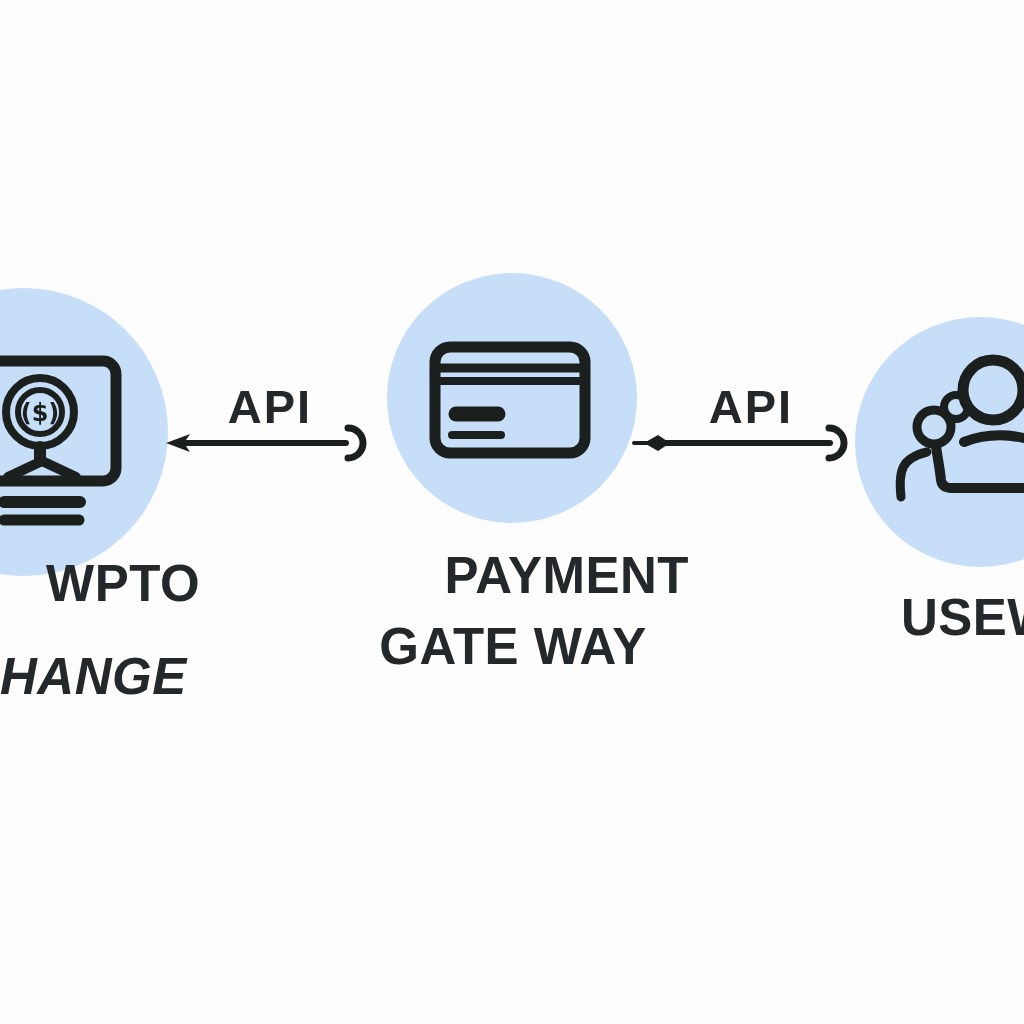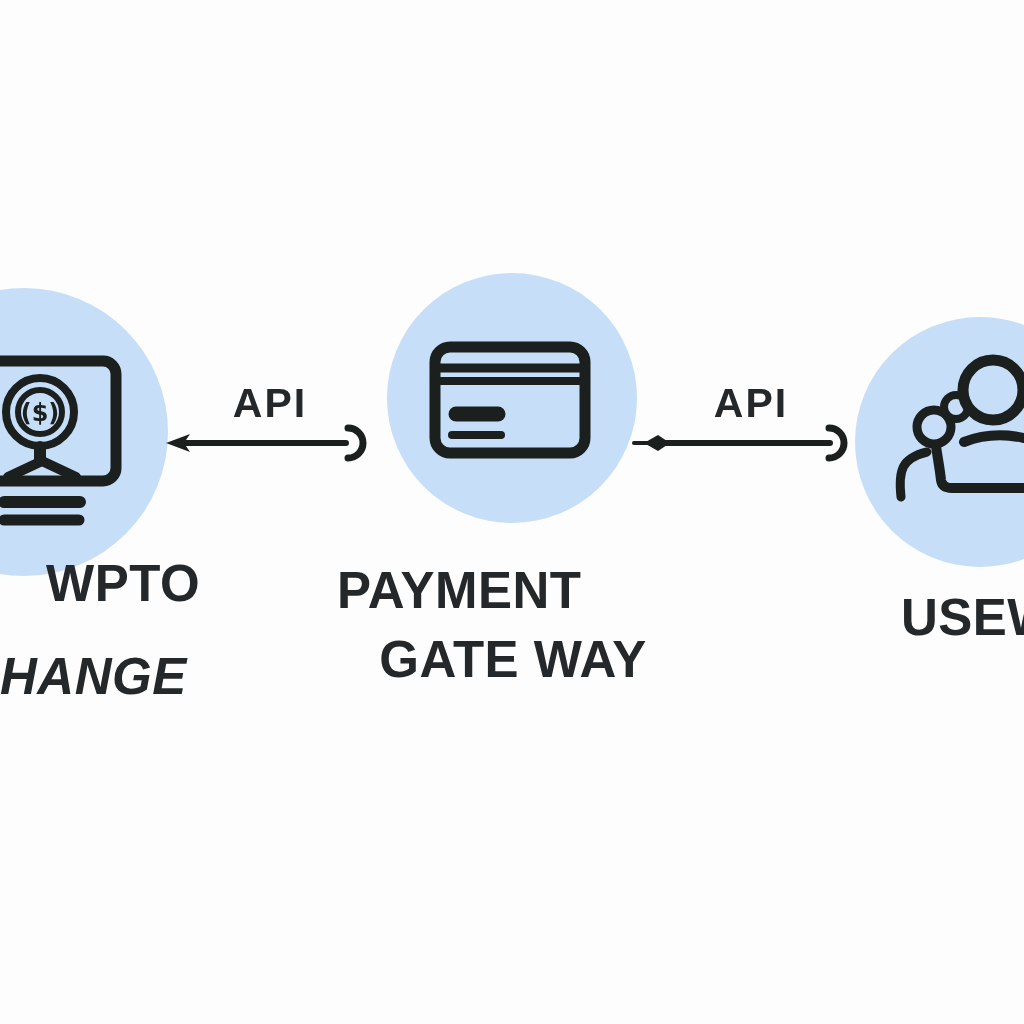--- a/index.html
+++ b/index.html
@@ -26,35 +26,35 @@
   .arrow-right-svg{left:618px;top:415px;}
   .st{fill:none;stroke:var(--stroke,#1b1f1e);stroke-linecap:round;stroke-linejoin:round;}
   .fil{fill:var(--stroke,#1b1f1e);stroke:none;}
   .coin-glyph{
     fill:var(--stroke,#1b1f1e);
     font-family:"DejaVu Sans","Liberation Sans",sans-serif;
     font-weight:bold;font-size:24px;text-anchor:middle;
   }
   .api-label{
     position:absolute;width:130px;text-align:center;
-    font-size:41px;font-weight:700;letter-spacing:2px;
+    font-size:47px;font-weight:700;letter-spacing:2px;
     color:var(--text,#24282a);line-height:1;
   }
   .api-1{left:205px;top:383px;}
   .api-2{left:686px;top:383px;}
   .node-label{
     position:absolute;
     font-size:51px;font-weight:700;line-height:1;
     letter-spacing:0.5px;color:var(--text,#24282a);
     white-space:nowrap;
   }
   .lbl-left-1{left:6px;top:558px;margin-left:40px;}
   .lbl-left-2{left:0px;top:651px;font-style:italic;}
-  .lbl-mid-1{left:337px;top:565px;width:352px;text-align:left;}
-  .lbl-mid-2{left:337px;top:634px;width:352px;text-align:center;}
+  .lbl-mid-1{left:337px;top:550px;width:352px;text-align:right;}
+  .lbl-mid-2{left:337px;top:621px;width:352px;text-align:center;}
   .lbl-right-1{left:901px;top:592px;}
 </style>
 </head>
 <body>
 
 <div class="canvas" style="--bg: #fdfdfd; --node-fill: #c6def7; --stroke: #1b1f1e; --text: #24282a;">
 
   <div class="node-circle circle-left"></div>
   <div class="node-circle circle-mid"></div>
   <div class="node-circle circle-right"></div>

